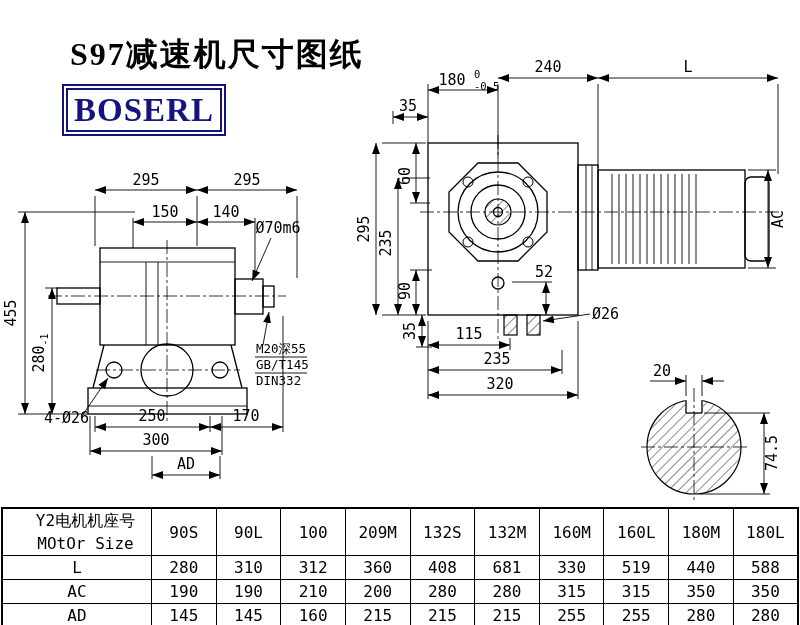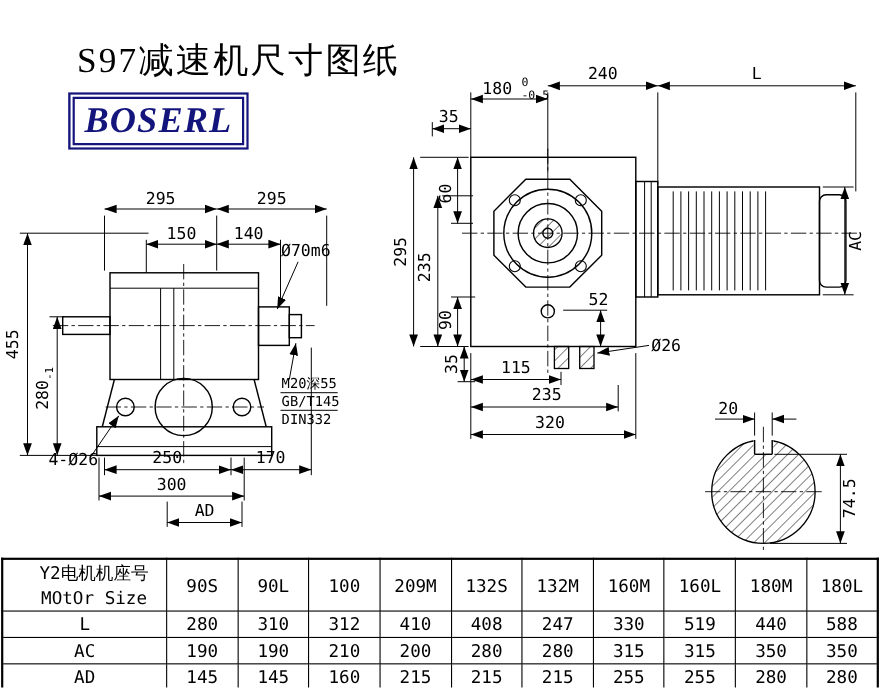--- a/index.html
+++ b/index.html
@@ -1,24 +1,24 @@
 <!DOCTYPE html>
 <html><head>
 <meta charset="utf-8">
 <style>
   html,body{margin:0;padding:0;}
   body{width:800px;height:625px;position:relative;background:#fff;overflow:hidden;color:#000;
        font-family:"Liberation Sans",sans-serif;}
   .page{position:absolute;inset:0;background:#fff;}
   .title{position:absolute;left:70px;top:12px;font-family:"Liberation Serif",serif;
-         font-weight:normal;font-size:32px;letter-spacing:2px;color:#000;text-align:center;}
+         font-weight:bold;font-size:32px;letter-spacing:2px;color:#000;text-align:center;}
   .logo-box{position:absolute;left:62px;top:84px;width:160px;height:48px;background:#fff;
             border:2px solid #14147d;box-shadow:inset 0 0 0 2px #fff,inset 0 0 0 4px #14147d;
             display:flex;align-items:center;justify-content:center;}
-  .logo-text{font-family:"Liberation Serif",serif;font-weight:bold;font-size:33px;color:#14147d;letter-spacing:1px;font-style:italic;}
+  .logo-text{font-family:"Liberation Serif",serif;font-weight:bold;font-size:33px;color:#14147d;letter-spacing:1px;}
   svg.drawing{position:absolute;left:0;top:0;}
   .ln{stroke:#000;stroke-width:1.3;fill:none;}
   .thin{stroke:#000;stroke-width:0.9;fill:none;}
   .thin2{stroke:#000;stroke-width:1;fill:none;}
   .lnh{stroke:#000;stroke-width:1.2;fill:url(#hatch);}
   .dim{stroke:#000;stroke-width:0.9;fill:none;marker-start:url(#arrow);marker-end:url(#arrow);}
   .dime{stroke:#000;stroke-width:0.9;fill:none;marker-end:url(#arrow);}
   .dims{stroke:#000;stroke-width:0.9;fill:none;marker-start:url(#arrow);}
   .cl{stroke:#000;stroke-width:0.8;stroke-dasharray:14 3 3 3;fill:none;}
   text{fill:#000;}
@@ -262,23 +262,23 @@
           <th>180M</th>
           <th>180L</th>
         </tr>
     </thead>
     <tbody>
         <tr>
           <th class="row-label">L</th>
           <td>280</td>
           <td>310</td>
           <td>312</td>
-          <td>410</td>
+          <td>360</td>
           <td>408</td>
-          <td>247</td>
+          <td>681</td>
           <td>330</td>
           <td>519</td>
           <td>440</td>
           <td>588</td>
         </tr>
         <tr>
           <th class="row-label">AC</th>
           <td>190</td>
           <td>190</td>
           <td>210</td>

